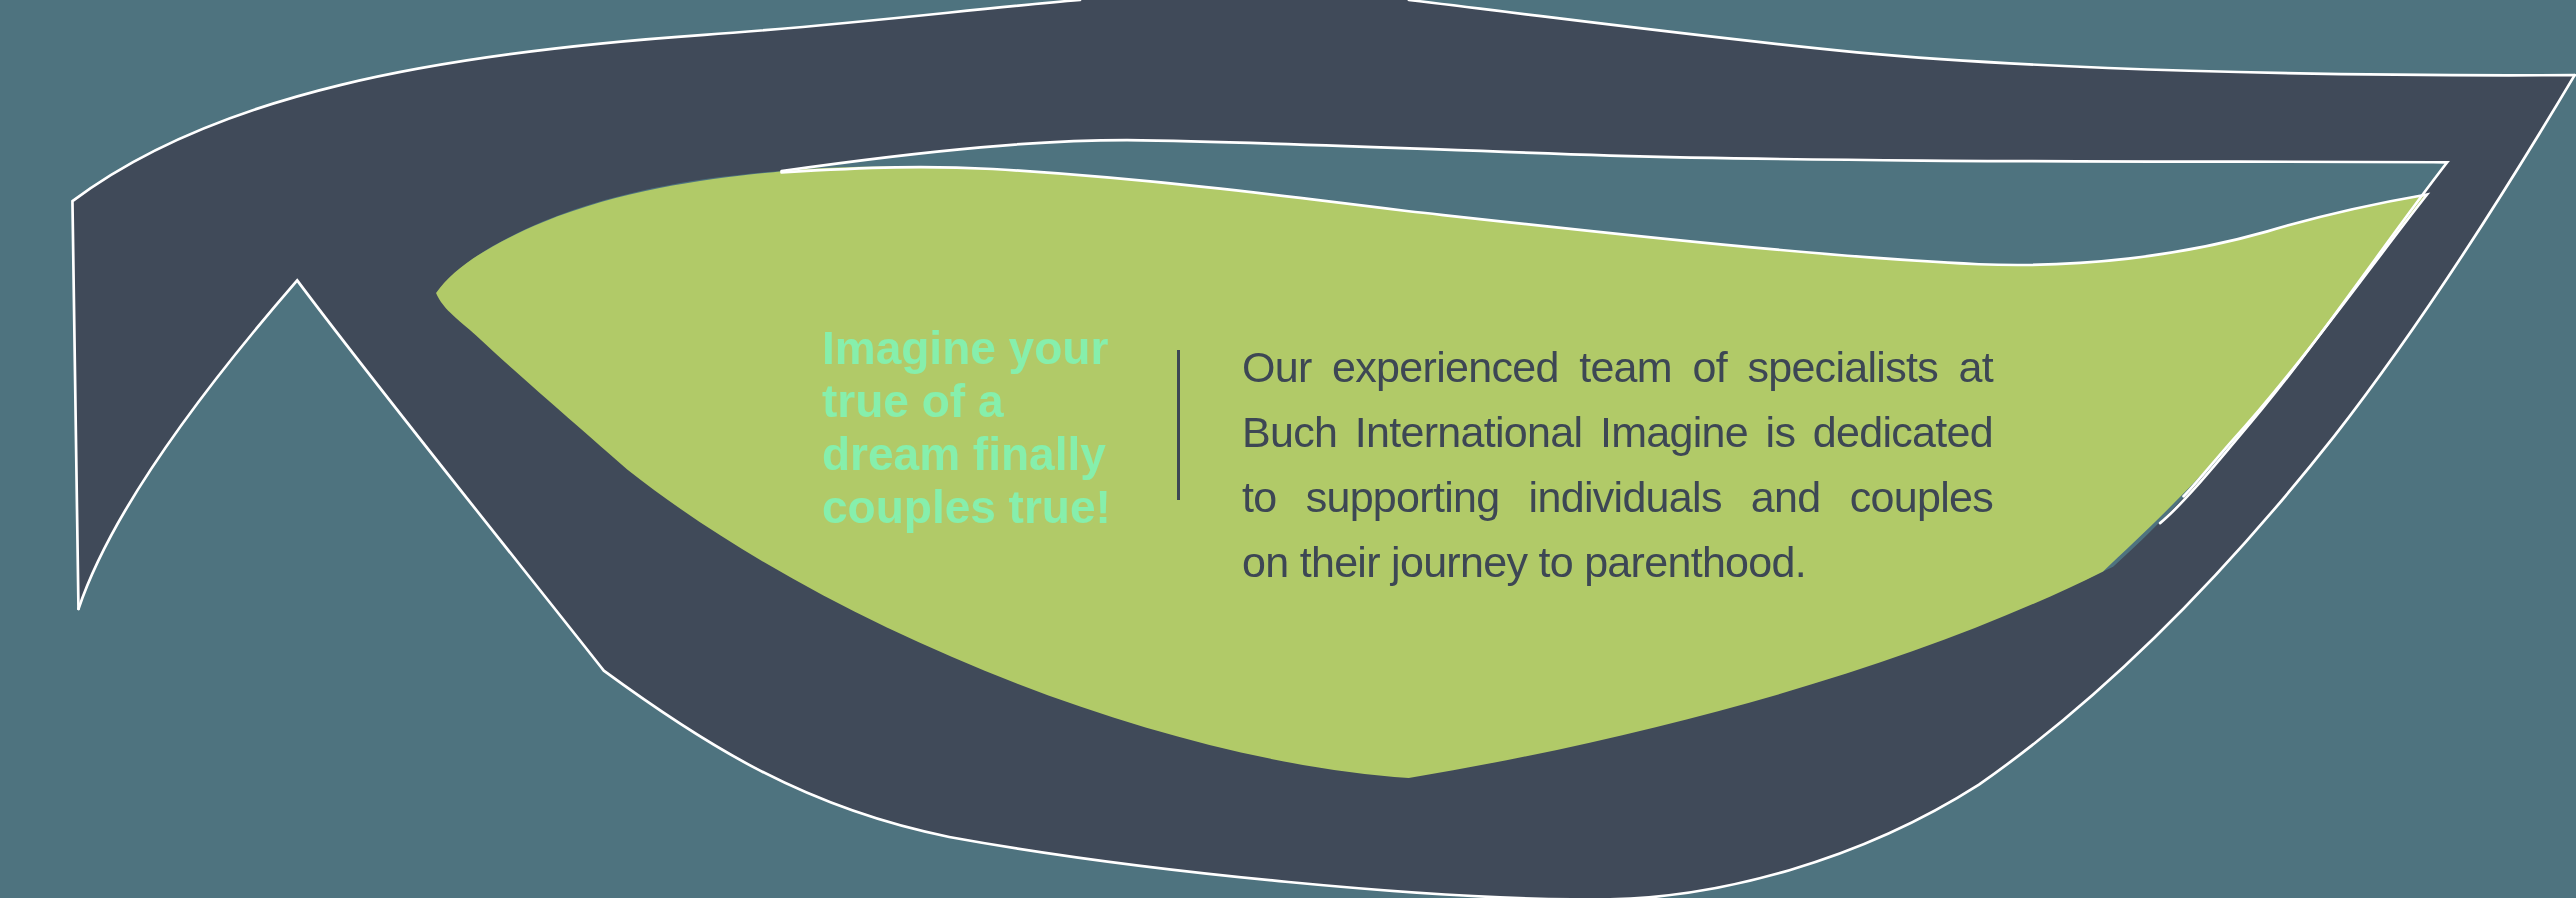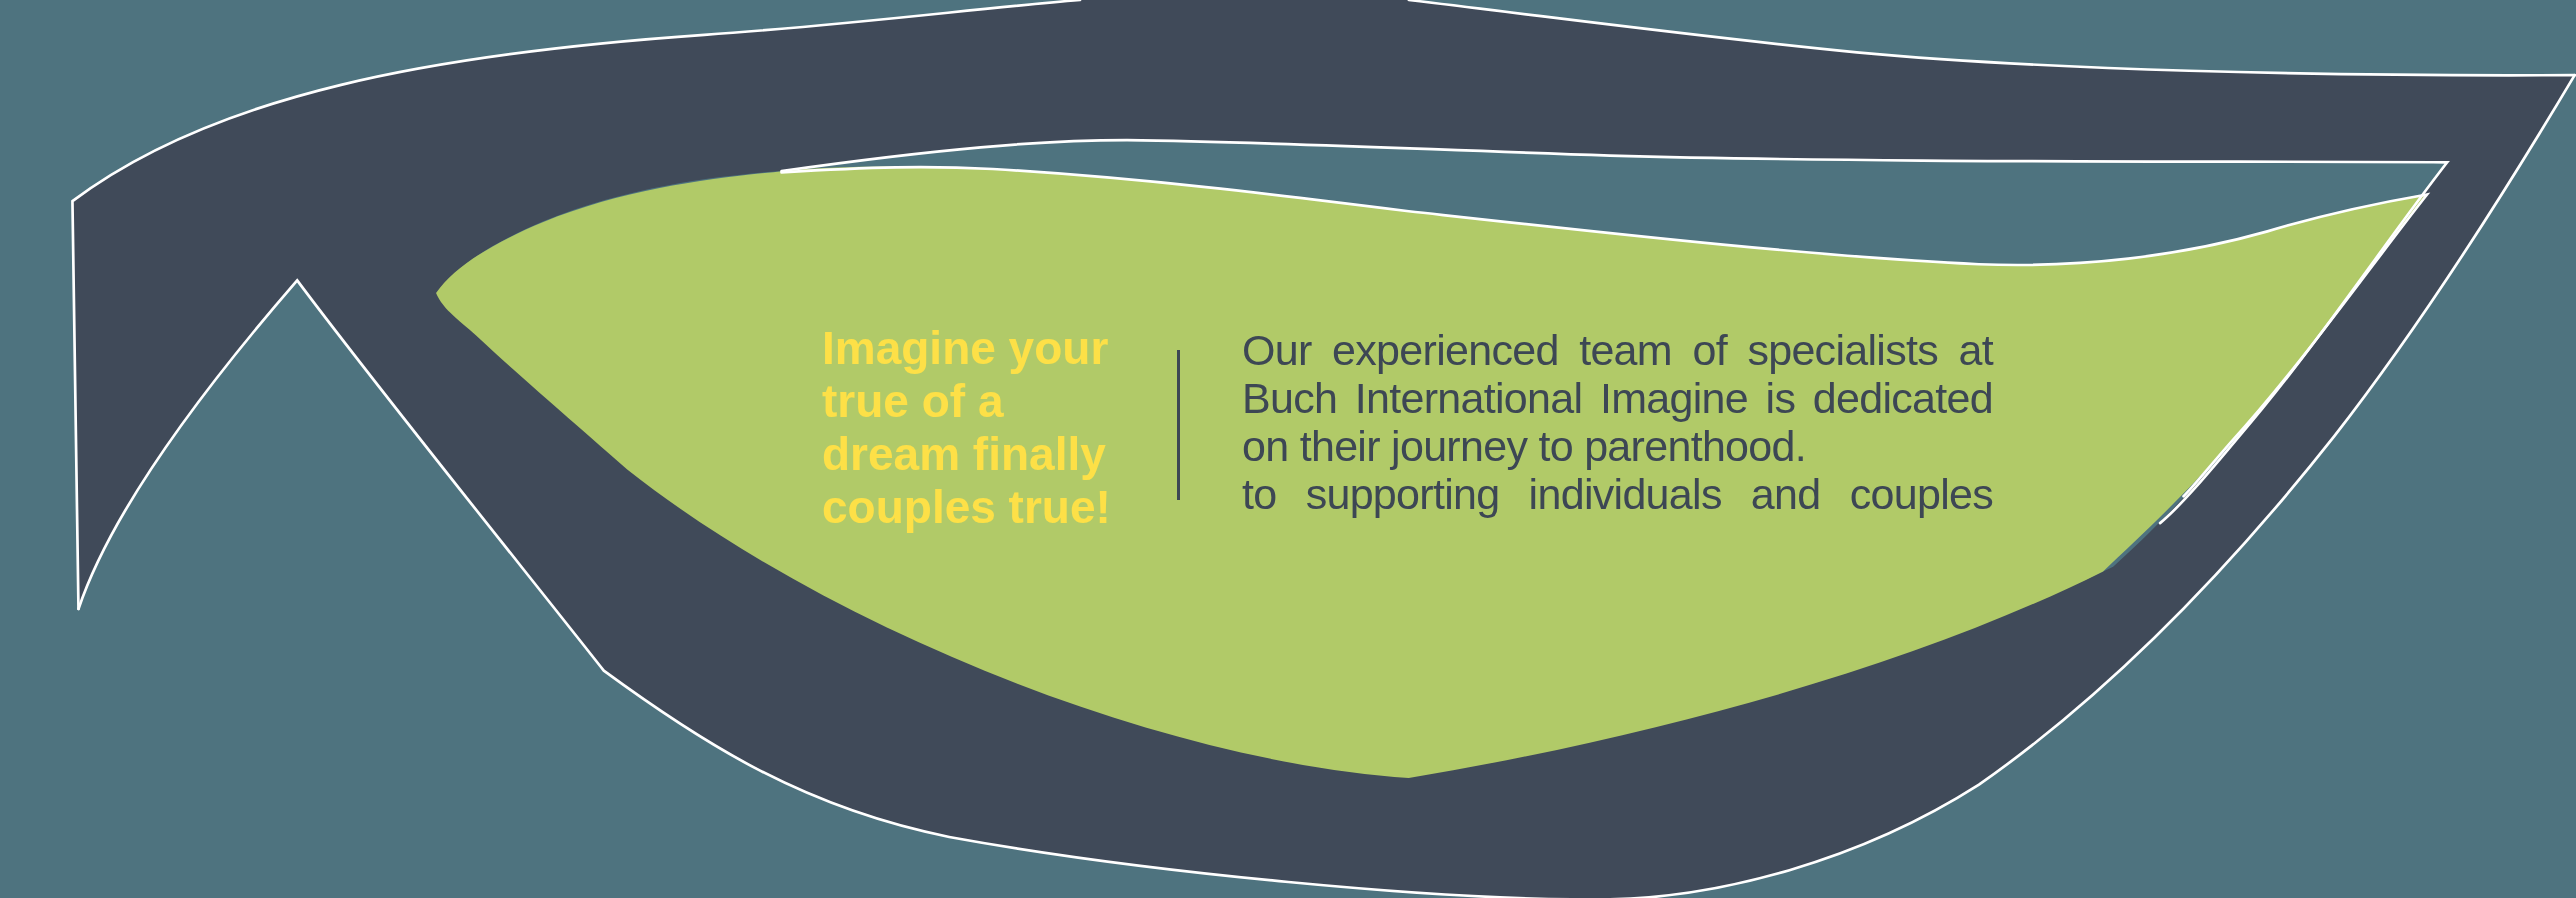--- a/index.html
+++ b/index.html
@@ -9,28 +9,28 @@
     overflow:hidden;
     font-family:"Liberation Sans", sans-serif;
   }
   .stage svg{position:absolute;left:0;top:0;width:2576px;height:898px;display:block;}
   .fill-teal{fill:#4e737f;}
   .fill-slate{fill:#404a59;}
   .fill-green{fill:#b1ca68;}
   .edge{fill:none;stroke:#ffffff;stroke-width:4;stroke-linecap:round;}
   .tagline{
     position:absolute;left:822px;top:322px;width:376px;
-    color:#fde047;font-weight:bold;font-size:46px;line-height:53px;
+    color:#86efac;font-weight:bold;font-size:46px;line-height:53px;
     letter-spacing:0px;
   }
   .description{
     position:absolute;left:1242px;top:326px;width:751px;
     color:#3d4754;font-size:43px;line-height:48px;letter-spacing:-0.7px;
   }
-  .description .line{text-align:justify;text-align-last:justify;}
+  .description .line{text-align:justify;text-align-last:justify;margin-top:17px;}
   .description .line.last{text-align:left;text-align-last:left;}
   .divider{
     position:absolute;left:1177px;top:350px;width:3.4px;height:150px;
     background:#3d4754;
   }
 </style>
 </head>
 <body>
 
 <div class="stage">
@@ -117,18 +117,18 @@
     <div>true of a</div>
     <div>dream finally</div>
     <div>couples true!</div>
   </div>
 
   <div class="divider"></div>
 
   <div class="description">
     <div class="line">Our experienced team of specialists at</div>
     <div class="line">Buch International Imagine is dedicated</div>
+    <div class="line">to supporting individuals and couples</div>
     <div class="line last">on their journey to parenthood.</div>
-    <div class="line">to supporting individuals and couples</div>
   </div>
 
 </div>
 
 
 </body></html>

